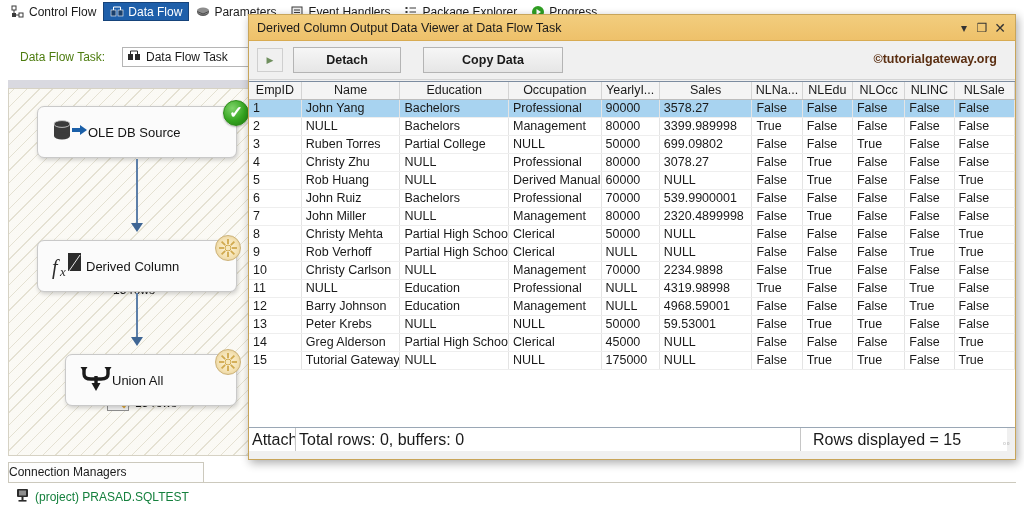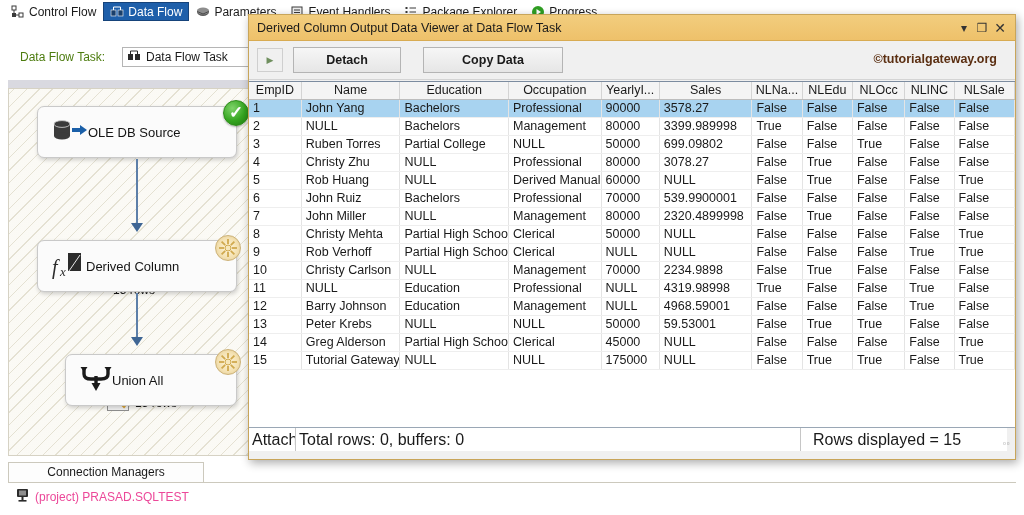--- a/index.html
+++ b/index.html
@@ -192,40 +192,40 @@
   }
   .cm-header {
     position: absolute;
     left: 0; top: 0;
     width: 196px; height: 20px;
     background: #fdfdfd;
     border: 1px solid #ccc9bd;
     border-bottom: none;
     box-sizing: border-box;
     font-size: 12px;
-    text-align: center;
+    text-align: left;
     line-height: 19px;
     color: #1a1a1a;
   }
   .cm-body {
     position: absolute;
     left: 0; top: 20px;
     width: 1008px; height: 33px;
     border-top: 1px solid #ccc9bd;
     box-sizing: border-box;
     background: #ffffff;
   }
   .cm-item {
     position: absolute;
     left: 8px; top: 5px;
     display: flex;
     align-items: center;
     gap: 6px;
     font-size: 12px;
-    color: #ec4899;
+    color: #15803d;
     white-space: nowrap;
   }
 
   
   .dialog {
     position: absolute;
     left: 248px; top: 14px;
     width: 768px; height: 446px;
     background: #f0f0f0;
     border: 1px solid #c8a55a;

